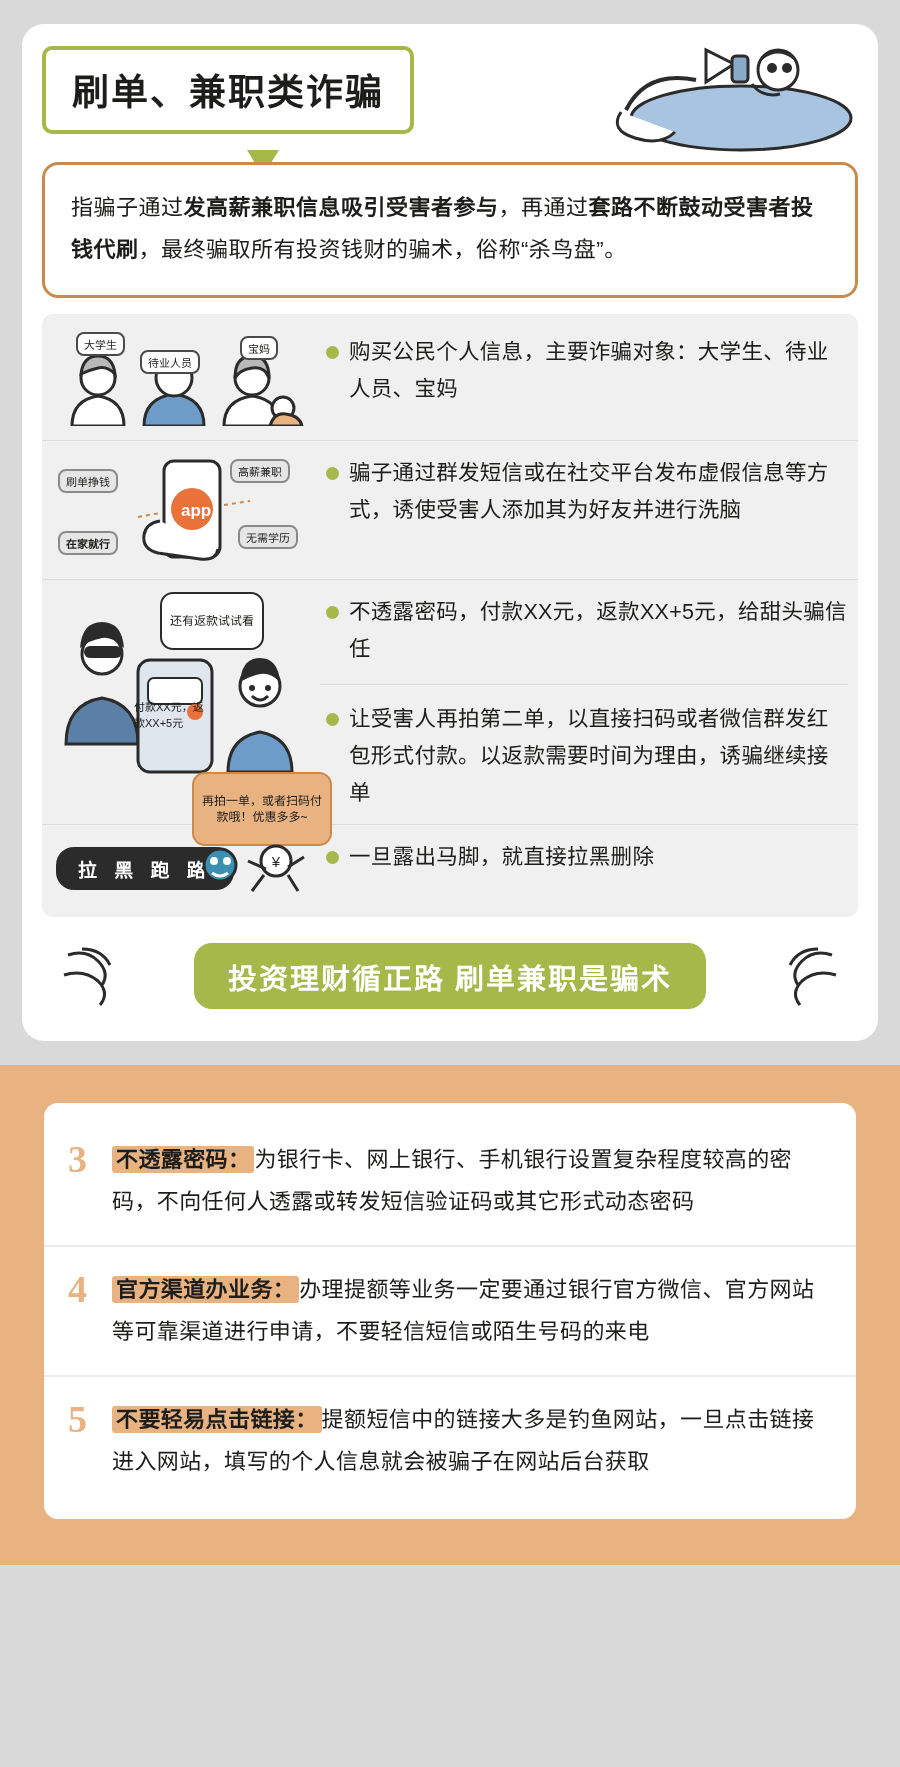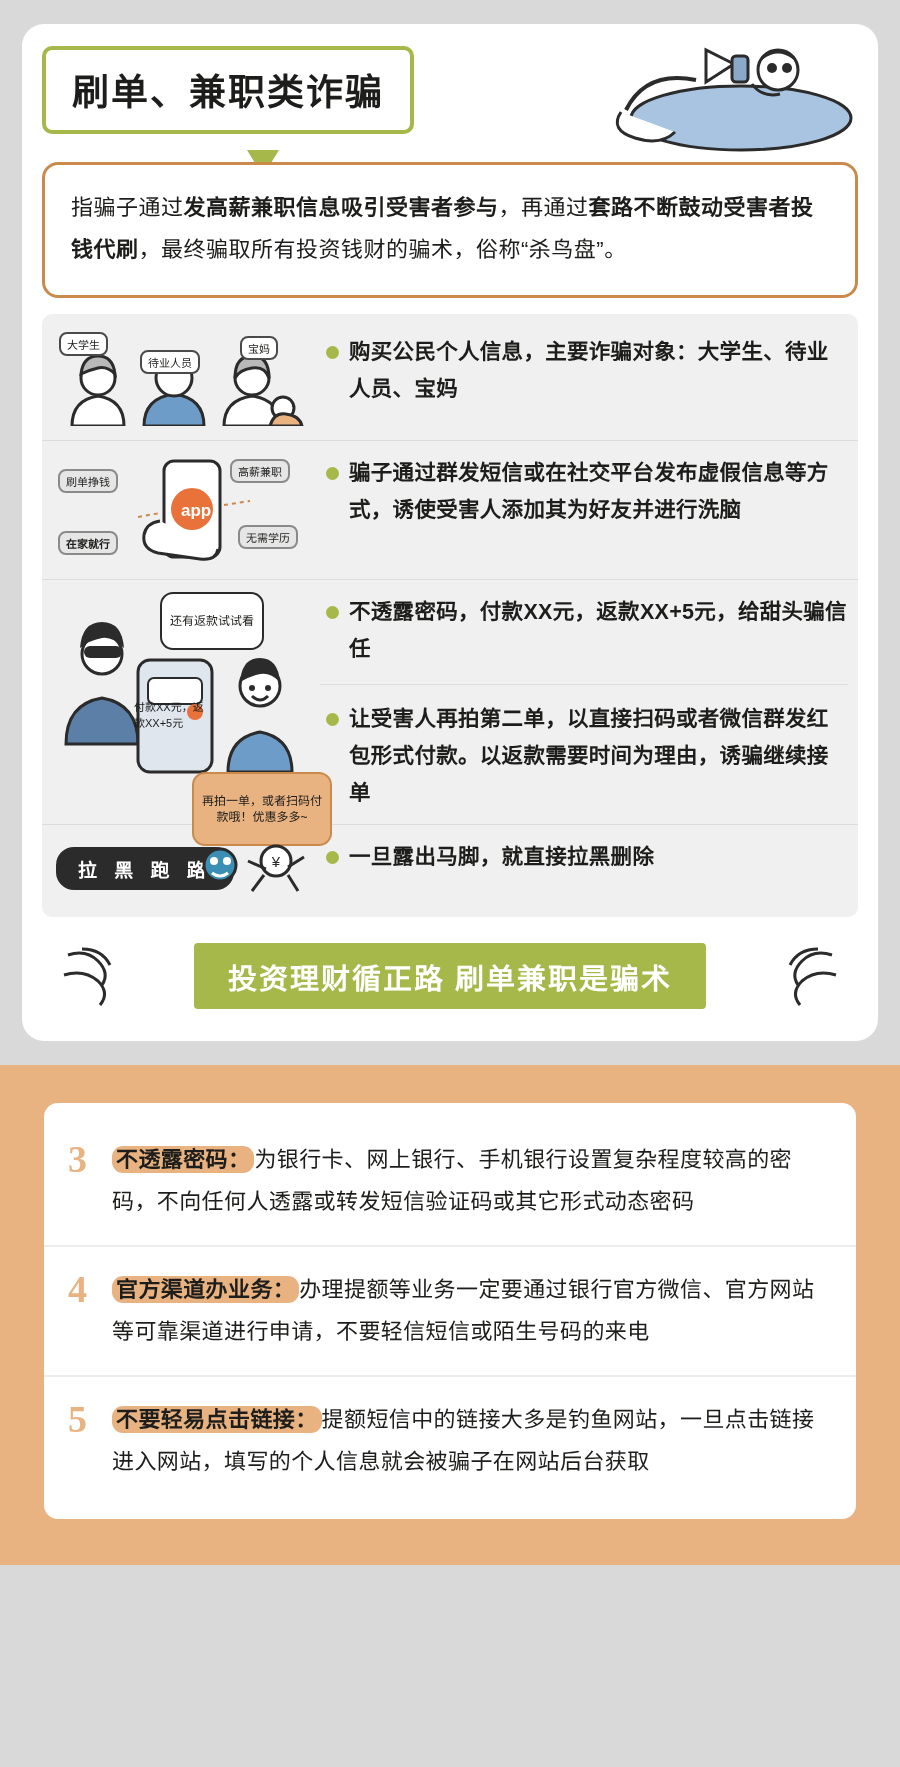--- a/index.html
+++ b/index.html
@@ -112,37 +112,37 @@
     width:13px;height:13px;
     border-radius:50%;
     background:#a6b84a;
     margin:12px 10px 0 0;
     flex:0 0 13px;
   }
   .row-txt p{
     margin:0;
     font-size:21.5px;
     line-height:37px;
-    font-weight:bold;
+    font-weight:normal;
     color:#1d1d1b;
     letter-spacing:.3px;
   }
   
   .slogan-wrap{
     margin:26px 20px 0 20px;
     position:relative;
     height:74px;
   }
   .slogan{
     position:absolute;
     left:50%;
     top:0;
     transform:translateX(-50%);
     background:#a6b84a;
-    border-radius:4px;
+    border-radius:18px;
     padding:12px 34px;
     font-size:29px;
     font-weight:bold;
     color:#ffffff;
     letter-spacing:2px;
     white-space:nowrap;
     z-index:2;
   }
   .ribbon-l,.ribbon-r{
     position:absolute;
@@ -182,21 +182,21 @@
     flex:1;
     font-size:22px;
     line-height:42px;
     color:#1d1d1b;
     letter-spacing:.4px;
   }
   .tip-title{
     font-weight:bold;
     background:#e8b281;
     padding:1px 4px;
-    border-radius:11px;
+    border-radius:3px;
   }
   
   .tag{
     position:absolute;
     background:#ffffff;
     border:2px solid #4a4a4a;
     border-radius:8px;
     font-size:11px;
     padding:2px 6px;
     white-space:nowrap;
@@ -276,21 +276,21 @@
             <path d="M92 92 q0 -28 30 -32 q30 4 30 32z" fill="#6e9cc8" stroke="#2b2b2b" stroke-width="3"></path>
             <circle cx="122" cy="44" r="18" fill="#ffffff" stroke="#2b2b2b" stroke-width="3"></circle>
             <path d="M104 40 q2 -20 18 -20 q16 0 18 20 q-9 -9 -18 -7 q-9 2 -18 7z" fill="#2b2b2b"></path>
 
             <path d="M172 92 q0 -26 28 -30 q28 4 28 30z" fill="#ffffff" stroke="#2b2b2b" stroke-width="3"></path>
             <circle cx="200" cy="44" r="17" fill="#ffffff" stroke="#2b2b2b" stroke-width="3"></circle>
             <path d="M183 44 q0 -22 17 -22 q17 0 17 22 q-4 -12 -17 -10 q-13 2 -17 10z" fill="#b9b9b9" stroke="#2b2b2b" stroke-width="3"></path>
             <circle cx="231" cy="74" r="11" fill="#ffffff" stroke="#2b2b2b" stroke-width="3"></circle>
             <path d="M218 92 q4 -14 16 -12 q14 2 16 12z" fill="#e8b281" stroke="#2b2b2b" stroke-width="3"></path>
           </svg>
-          <div class="tag" style="left:7px;top:-2px;">大学生</div>
+          <div class="tag" style="left:24px;top:-2px;">大学生</div>
           <div class="tag" style="left:88px;top:-8px;margin-top:24px;">待业人员</div>
           <div class="tag" style="left:188px;top:2px;">宝妈</div>
         </div>
         <div class="row-txt">
           <span class="dot"></span>
           <p>购买公民个人信息，主要诈骗对象：大学生、待业人员、宝妈</p>
         </div>
       </div>
 
       <div class="row">

